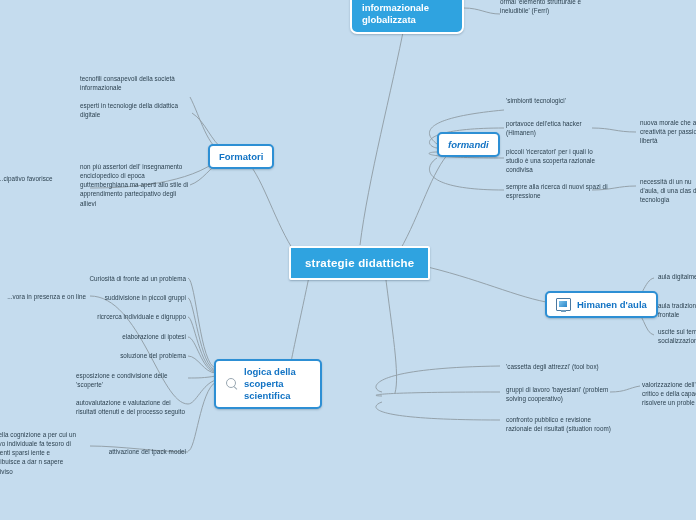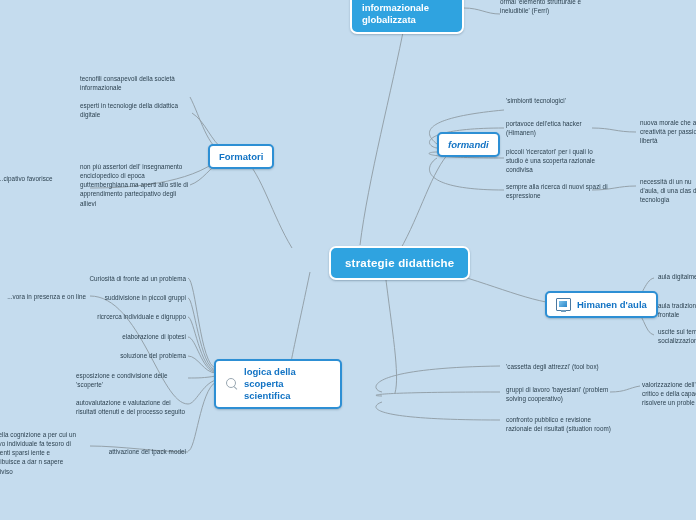--- a/index.html
+++ b/index.html
@@ -22,29 +22,28 @@
     pointer-events: none;
   }
   
   .node {
     position: absolute;
     box-sizing: border-box;
   }
   .root-node {
     background: #2fa3e0;
     border: 2px solid #ffffff;
-    border-radius: 7px;
+    border-radius: 2px;
     color: #ffffff;
     font-weight: bold;
     font-size: 11.5px;
     padding: 9px 14px;
     box-shadow: 0 1px 2px rgba(40,70,95,.35);
     white-space: nowrap;
     letter-spacing: .2px;
-    margin-left: 40px;
   }
   .main-node {
     background: #ffffff;
     border: 2px solid #2d8fd4;
     border-radius: 5px;
     color: #1273c4;
     font-weight: bold;
     font-size: 9.5px;
     padding: 5px 9px;
     box-shadow: 0 1px 2px rgba(40,70,95,.28);
@@ -230,21 +229,21 @@
   </div>
   <div class="leaf" style="left:658px; top:272px; width:60px;">aula digitalme</div>
   <div class="leaf" style="left:658px; top:301px; width:60px;">aula tradizion frontale</div>
   <div class="leaf" style="left:658px; top:327px; width:60px;">uscite sul terr socializzazion</div>
 
   <div class="leaf" style="left:506px; top:362px; width:110px;">'cassetta degli attrezzi' (tool box)</div>
   <div class="leaf" style="left:506px; top:385px; width:110px;">gruppi di lavoro 'bayesiani' (problem solving cooperativo)</div>
   <div class="leaf" style="left:506px; top:415px; width:110px;">confronto pubblico e revisione razionale dei risultati (situation room)</div>
   <div class="leaf" style="left:642px; top:380px; width:70px;">valorizzazione dell'ab critico e della capacit e risolvere un proble</div>
 
-  <div class="node main-node wrap" style="left:214px; top:359px; width:128px;">
+  <div class="node main-node wrap" style="left:214px; top:359px; width:108px;">
     <span class="icon icon-magnifier"></span>
     <span>logica della scoperta scientifica</span>
   </div>
   <div class="leaf right-align" style="left:60px; top:274px; width:126px;">Curiosità di fronte ad un problema</div>
   <div class="leaf right-align" style="left:60px; top:293px; width:126px;">suddivisione in piccoli gruppi</div>
   <div class="leaf right-align" style="left:60px; top:312px; width:126px;">ricrcerca individuale e digruppo</div>
   <div class="leaf right-align" style="left:60px; top:332px; width:126px;">elaborazione di ipotesi</div>
   <div class="leaf right-align" style="left:60px; top:351px; width:126px;">soluzione del problema</div>
   <div class="leaf" style="left:76px; top:371px; width:110px;">esposizione e condivisione delle 'scoperte'</div>
   <div class="leaf" style="left:76px; top:398px; width:110px;">autovalutazione e valutazione dei risultati ottenuti e del processo seguito</div>

